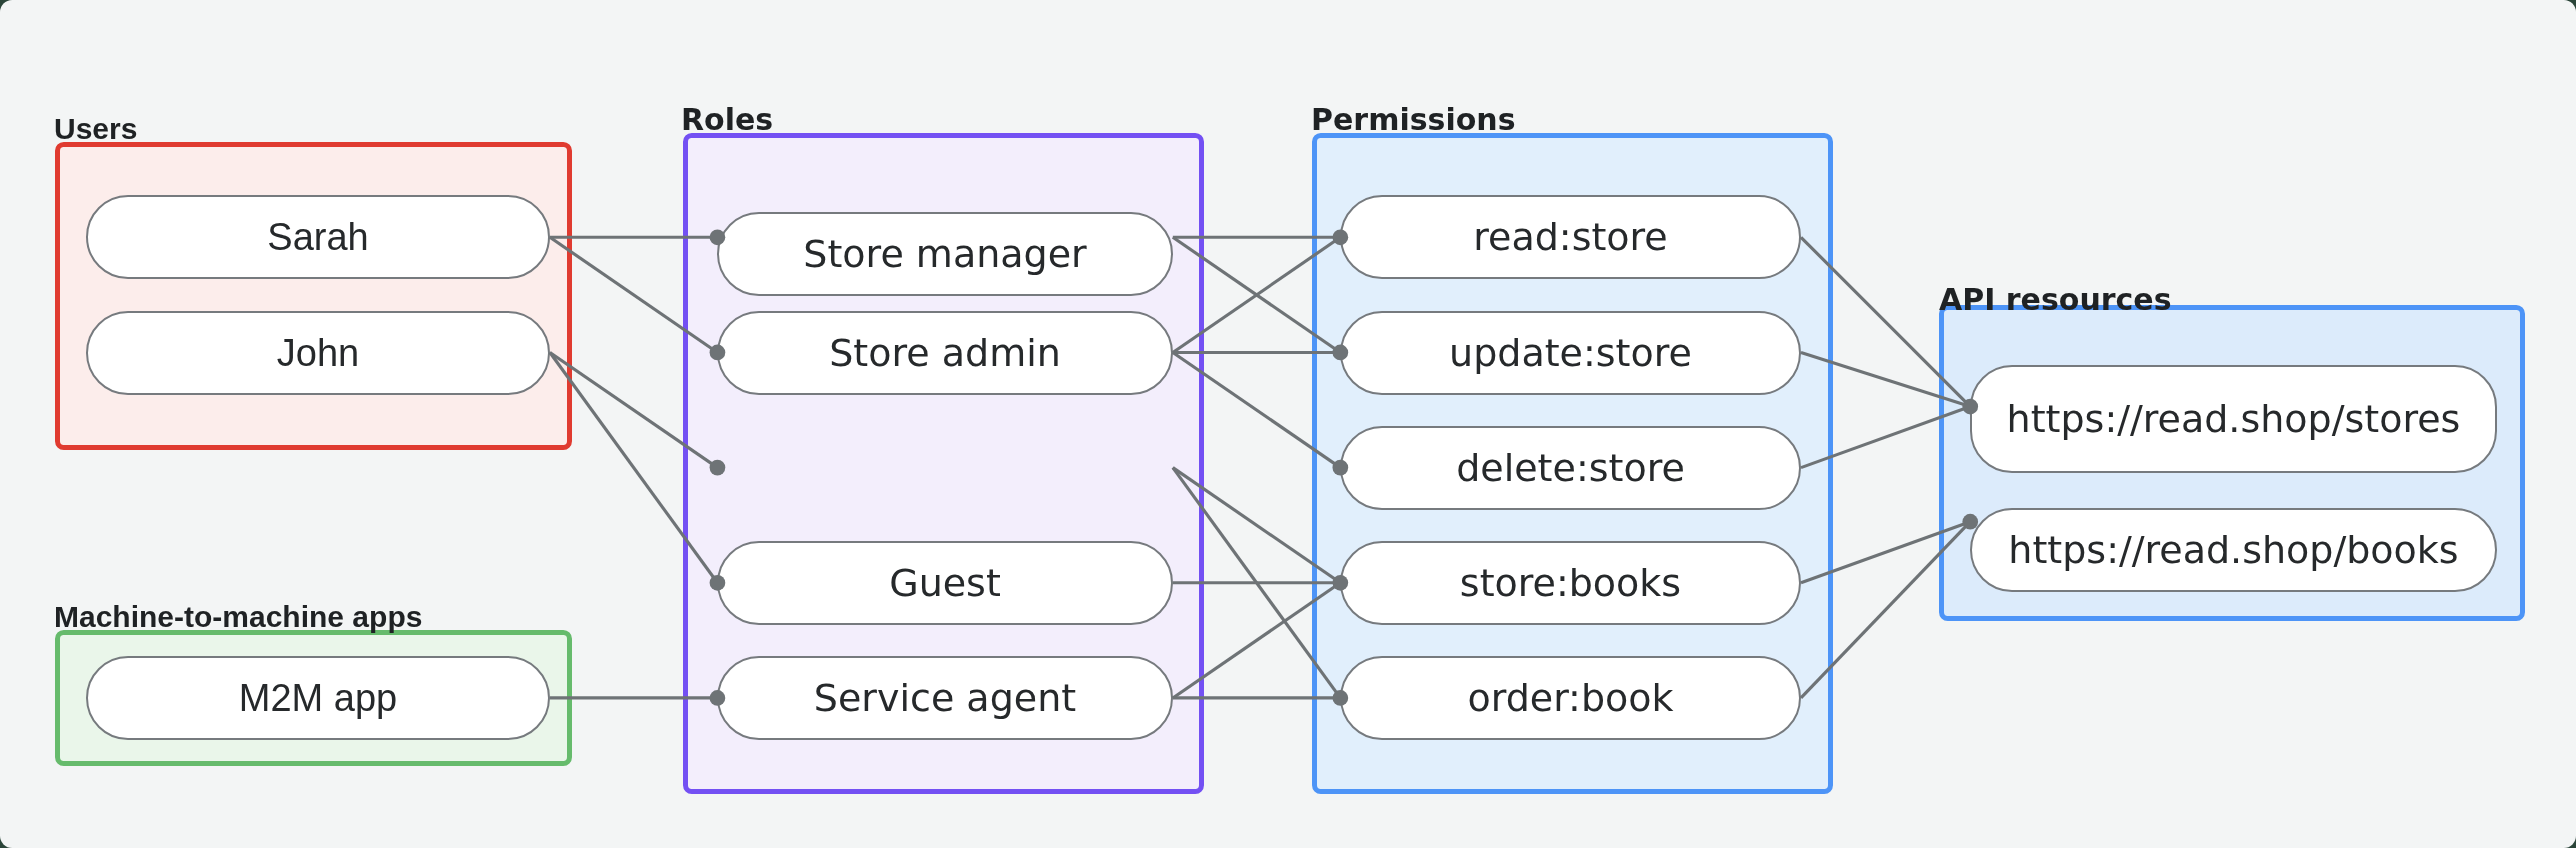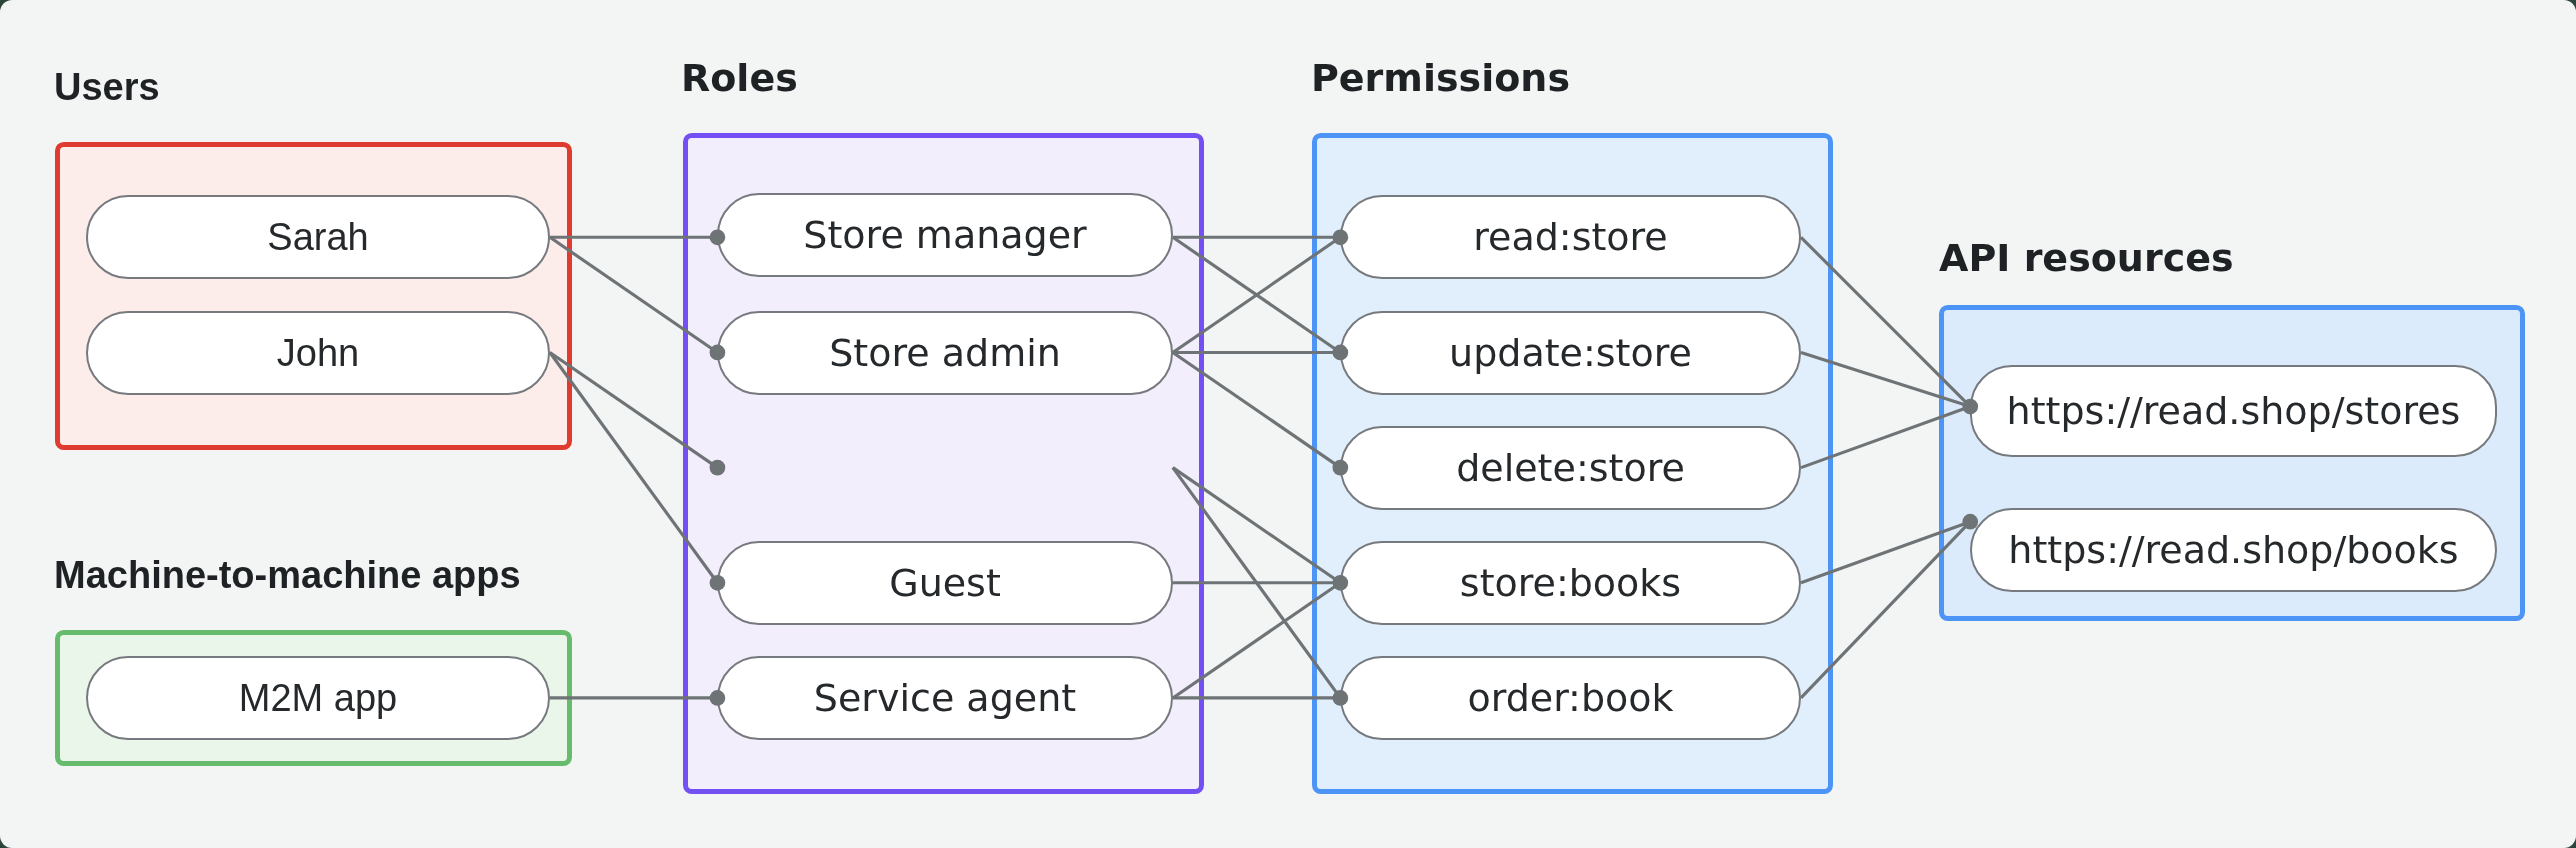--- a/index.html
+++ b/index.html
@@ -25,24 +25,25 @@
     position: absolute;
     box-sizing: border-box;
     border: 5.2px solid;
     border-radius: 8.7px;
     z-index: 1;
   }
   .group-label {
     position: absolute;
     height: 45px;
     line-height: 45px;
-    font-size: 38px;
+    font-size: 30px;
     color: var(--label-text, #1F2224);
     white-space: nowrap;
     z-index: 2;
+    margin-top: 41px;
   }
   .node-pill {
     position: absolute;
     box-sizing: border-box;
     background: var(--node-fill, #FFFFFF);
     border: 2.6px solid var(--node-border, #767A7E);
     border-radius: 42px;
     display: flex;
     align-items: center;
     justify-content: center;
@@ -94,29 +95,29 @@
     </svg>
 <div class="group-box" style="left: 55px; top: 142px; width: 517px; height: 308px; border-color: rgb(224, 59, 48); background: rgb(252, 237, 235);"></div>
     <div class="group-label f-std" style="left: 54px; top: 65px; font-weight: 700;">Users</div>
     <div class="node-pill f-std" style="left: 86px; top: 195px; width: 464px; height: 84px;">Sarah</div>
     <div class="node-pill f-std" style="left: 86px; top: 311px; width: 464px; height: 84px;">John</div>
     <div class="group-box" style="left: 55px; top: 630px; width: 517px; height: 136px; border-color: rgb(102, 187, 108); background: rgb(234, 246, 234);"></div>
     <div class="group-label f-std" style="left: 54px; top: 553px; font-weight: 600;">Machine-to-machine apps</div>
     <div class="node-pill f-std" style="left: 86px; top: 656px; width: 464px; height: 84px;">M2M app</div>
     <div class="group-box" style="left: 683px; top: 133px; width: 521px; height: 661px; border-color: rgb(115, 80, 243); background: rgb(243, 238, 252);"></div>
     <div class="group-label f-geo" style="left: 681px; top: 56px; font-weight: 600;">Roles</div>
-    <div class="node-pill f-geo" style="left: 717px; top: 193px; width: 456px; height: 84px;">Store manager</div>
+    <div class="node-pill f-geo" style="left: 717px; top: 212px; width: 456px; height: 84px;">Store manager</div>
     <div class="node-pill f-geo" style="left: 717px; top: 311px; width: 456px; height: 84px;">Store admin</div>
     <div class="node-pill f-geo" style="left: 717px; top: 541px; width: 456px; height: 84px;">Guest</div>
     <div class="node-pill f-geo" style="left: 717px; top: 656px; width: 456px; height: 84px;">Service agent</div>
     <div class="group-box" style="left: 1312px; top: 133px; width: 521px; height: 661px; border-color: rgb(77, 148, 247); background: rgb(225, 239, 252);"></div>
     <div class="group-label f-geo" style="left: 1311px; top: 56px; font-weight: 600;">Permissions</div>
     <div class="node-pill f-geo" style="left: 1340px; top: 311px; width: 461px; height: 84px;">update:store</div>
     <div class="node-pill f-geo" style="left: 1340px; top: 195px; width: 461px; height: 84px;">read:store</div>
     <div class="node-pill f-geo" style="left: 1340px; top: 426px; width: 461px; height: 84px;">delete:store</div>
     <div class="node-pill f-geo" style="left: 1340px; top: 541px; width: 461px; height: 84px;">store:books</div>
     <div class="node-pill f-geo" style="left: 1340px; top: 656px; width: 461px; height: 84px;">order:book</div>
     <div class="group-box" style="left: 1939px; top: 305px; width: 586px; height: 316px; border-color: rgb(77, 148, 247); background: rgb(220, 235, 251);"></div>
     <div class="group-label f-geo" style="left: 1939px; top: 236px; font-weight: 600;">API resources</div>
-    <div class="node-pill f-geo" style="left: 1970px; top: 365px; width: 527px; height: 92px; text-align: center;">https://read.shop/stores</div>
+    <div class="node-pill f-geo" style="left: 1970px; top: 365px; width: 527px; height: 108px; text-align: center;">https://read.shop/stores</div>
     <div class="node-pill f-geo" style="left: 1970px; top: 480px; width: 527px; height: 84px; margin-top: 28px;">https://read.shop/books</div>
   </div>
 
 
 </body></html>

